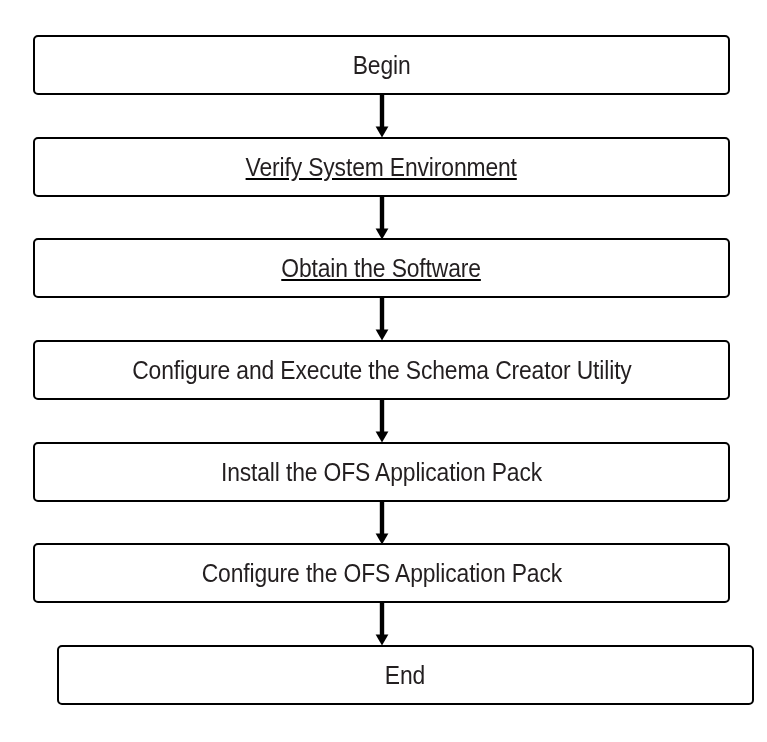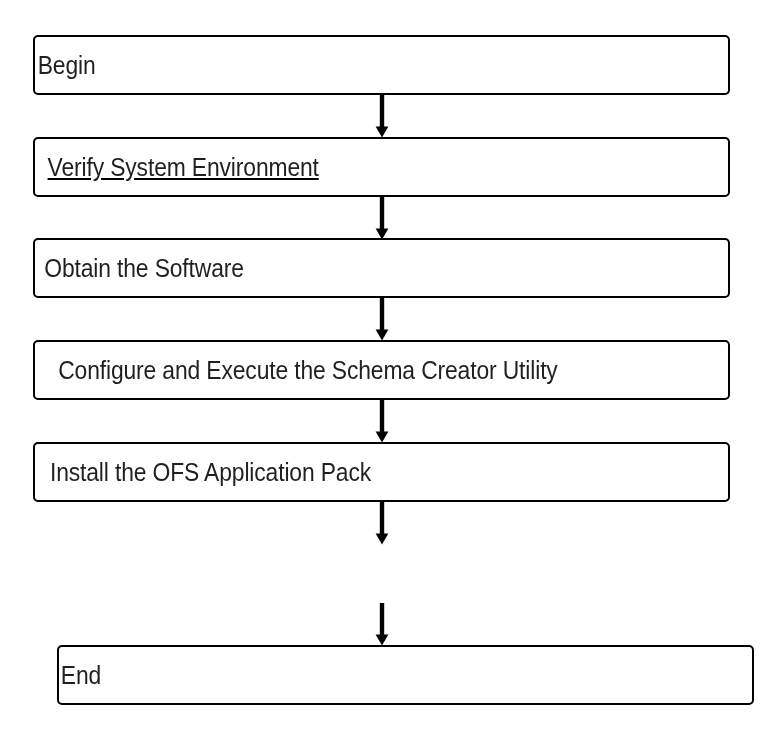--- a/index.html
+++ b/index.html
@@ -32,20 +32,21 @@
     position: absolute;
     left: 33px;
     width: 697px;
     height: 60px;
     box-sizing: border-box;
     border: 2.6px solid #000000;
     border-radius: 5px;
     background: #ffffff;
     display: flex;
     align-items: center;
+    justify-content: center;
   }
   .node-label {
     display: block;
     font-family: "Liberation Sans", "DejaVu Sans", sans-serif;
     font-size: 25px;
     font-weight: 400;
     line-height: 1;
     letter-spacing: -0.15px;
     color: #231f20;
     text-align: center;
@@ -74,32 +75,35 @@
   <ul class="flow-list">
 
     <li class="flow-node" style="top:35px;">
       <span class="node-label">Begin</span>
     </li>
 
     <li class="flow-node" style="top:137px;text-decoration:underline;">
       <span class="node-label">Verify System Environment</span>
     </li>
 
-    <li class="flow-node" style="top:238px;">
+    <li class="flow-node" style="top:238px;text-decoration:underline;">
       <span class="node-label">Obtain the Software</span>
     </li>
 
     <li class="flow-node" style="top:340px;">
       <span class="node-label">Configure and Execute the Schema Creator Utility</span>
     </li>
 
     <li class="flow-node" style="top:442px;">
       <span class="node-label">Install the OFS Application Pack</span>
     </li>
 
+    <li class="flow-node" style="top:543px;">
+      <span class="node-label">Configure the OFS Application Pack</span>
+    </li>
 
     <li class="flow-node" style="top:645px;margin-left:24px;">
       <span class="node-label">End</span>
     </li>
 
   </ul>
 
   <div class="flow-connector" style="top:95px;">
     <svg viewBox="0 0 24 45" xmlns="http://www.w3.org/2000/svg" aria-hidden="true">
       <path d="M12 0 L12 34" stroke="#000000" stroke-width="4.4" fill="none"></path>

